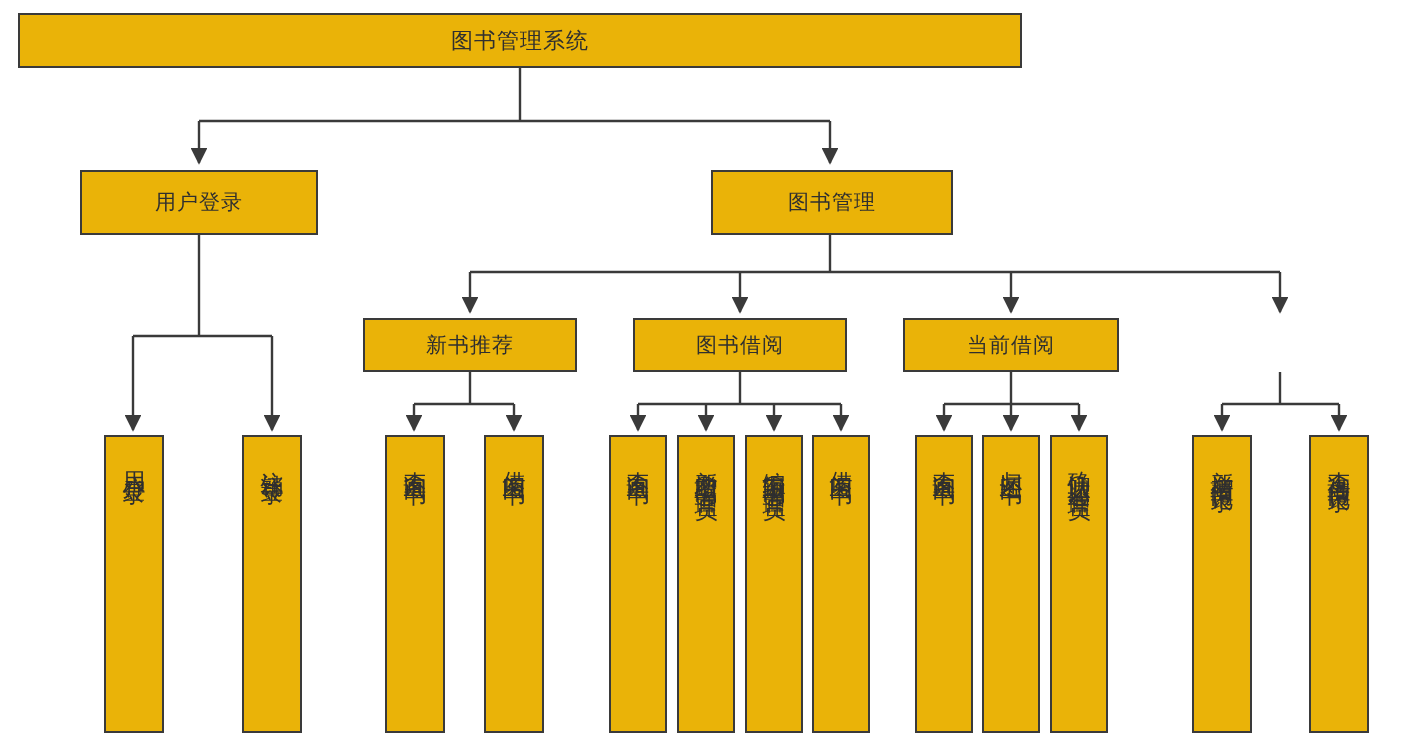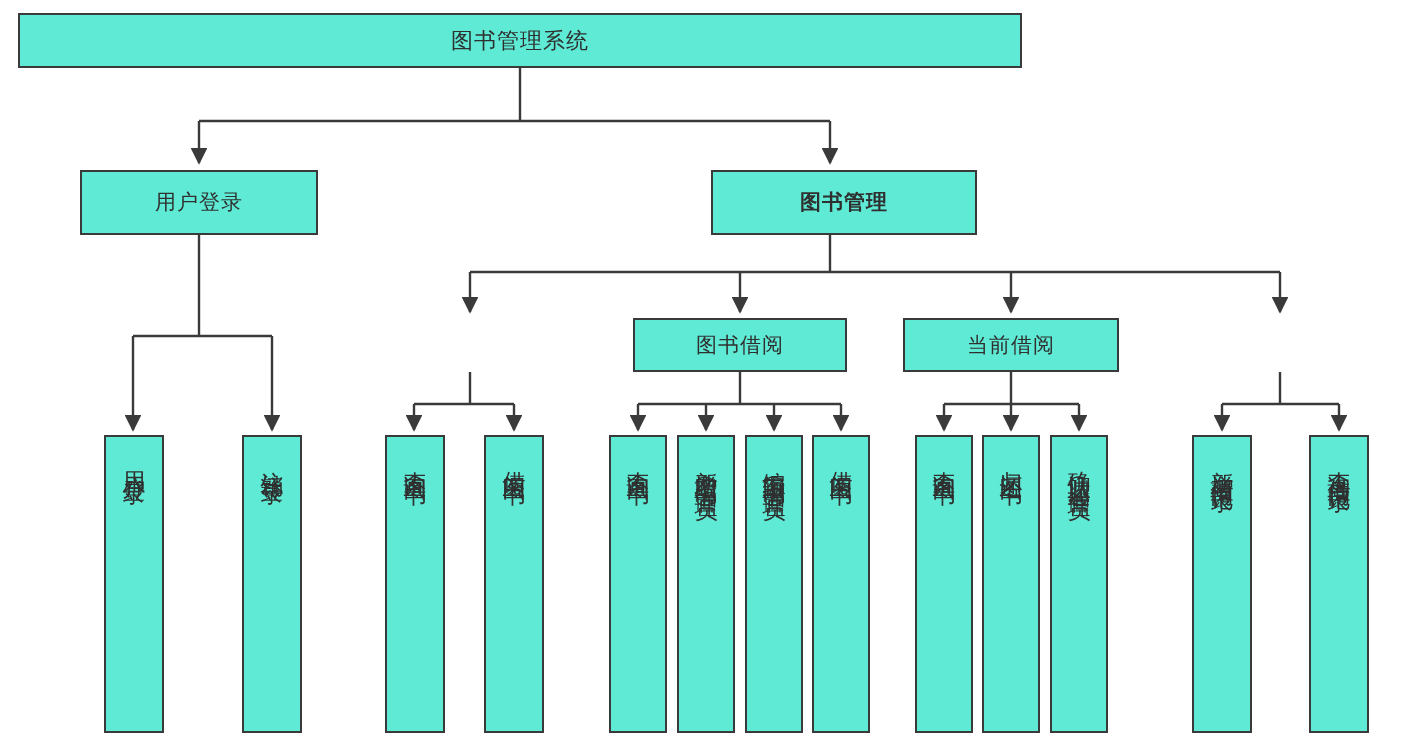--- a/index.html
+++ b/index.html
@@ -8,21 +8,21 @@
     background:#ffffff;
     font-family:"Liberation Sans","DejaVu Sans",sans-serif;
     overflow:hidden;
   }
   #stage{position:relative;width:1405px;height:747px;}
   svg#wires{position:absolute;left:0;top:0;width:1405px;height:747px;}
 
   .node{
     position:absolute;
     box-sizing:border-box;
-    background:#5eead4;
+    background:#eab308;
     border:2px solid #3a3a3a;
     display:flex;
     align-items:center;
     justify-content:center;
     color:#2b2b2b;
   }
   .node .lbl{
     font-size:21px;
     line-height:1.15;
     letter-spacing:1px;
@@ -110,24 +110,27 @@
     </g>
   </svg>
 
   <div class="node root" style="left:18px;top:13px;width:1004px;height:55px;">
     <span class="lbl">图书管理系统</span>
   </div>
 
   <div class="node" style="left:80px;top:170px;width:238px;height:65px;">
     <span class="lbl">用户登录</span>
   </div>
-  <div class="node" style="left:711px;top:170px;width:266px;height:65px;font-weight:bold;">
+  <div class="node" style="left:711px;top:170px;width:242px;height:65px;">
     <span class="lbl">图书管理</span>
   </div>
 
+  <div class="node" style="left:363px;top:318px;width:214px;height:54px;">
+    <span class="lbl">新书推荐</span>
+  </div>
   <div class="node" style="left:633px;top:318px;width:214px;height:54px;">
     <span class="lbl">图书借阅</span>
   </div>
   <div class="node" style="left:903px;top:318px;width:216px;height:54px;">
     <span class="lbl">当前借阅</span>
   </div>
 
   <div class="node leaf" style="left:104px;top:435px;width:60px;height:298px;">
     <span class="lbl">用户登录</span>
   </div>

